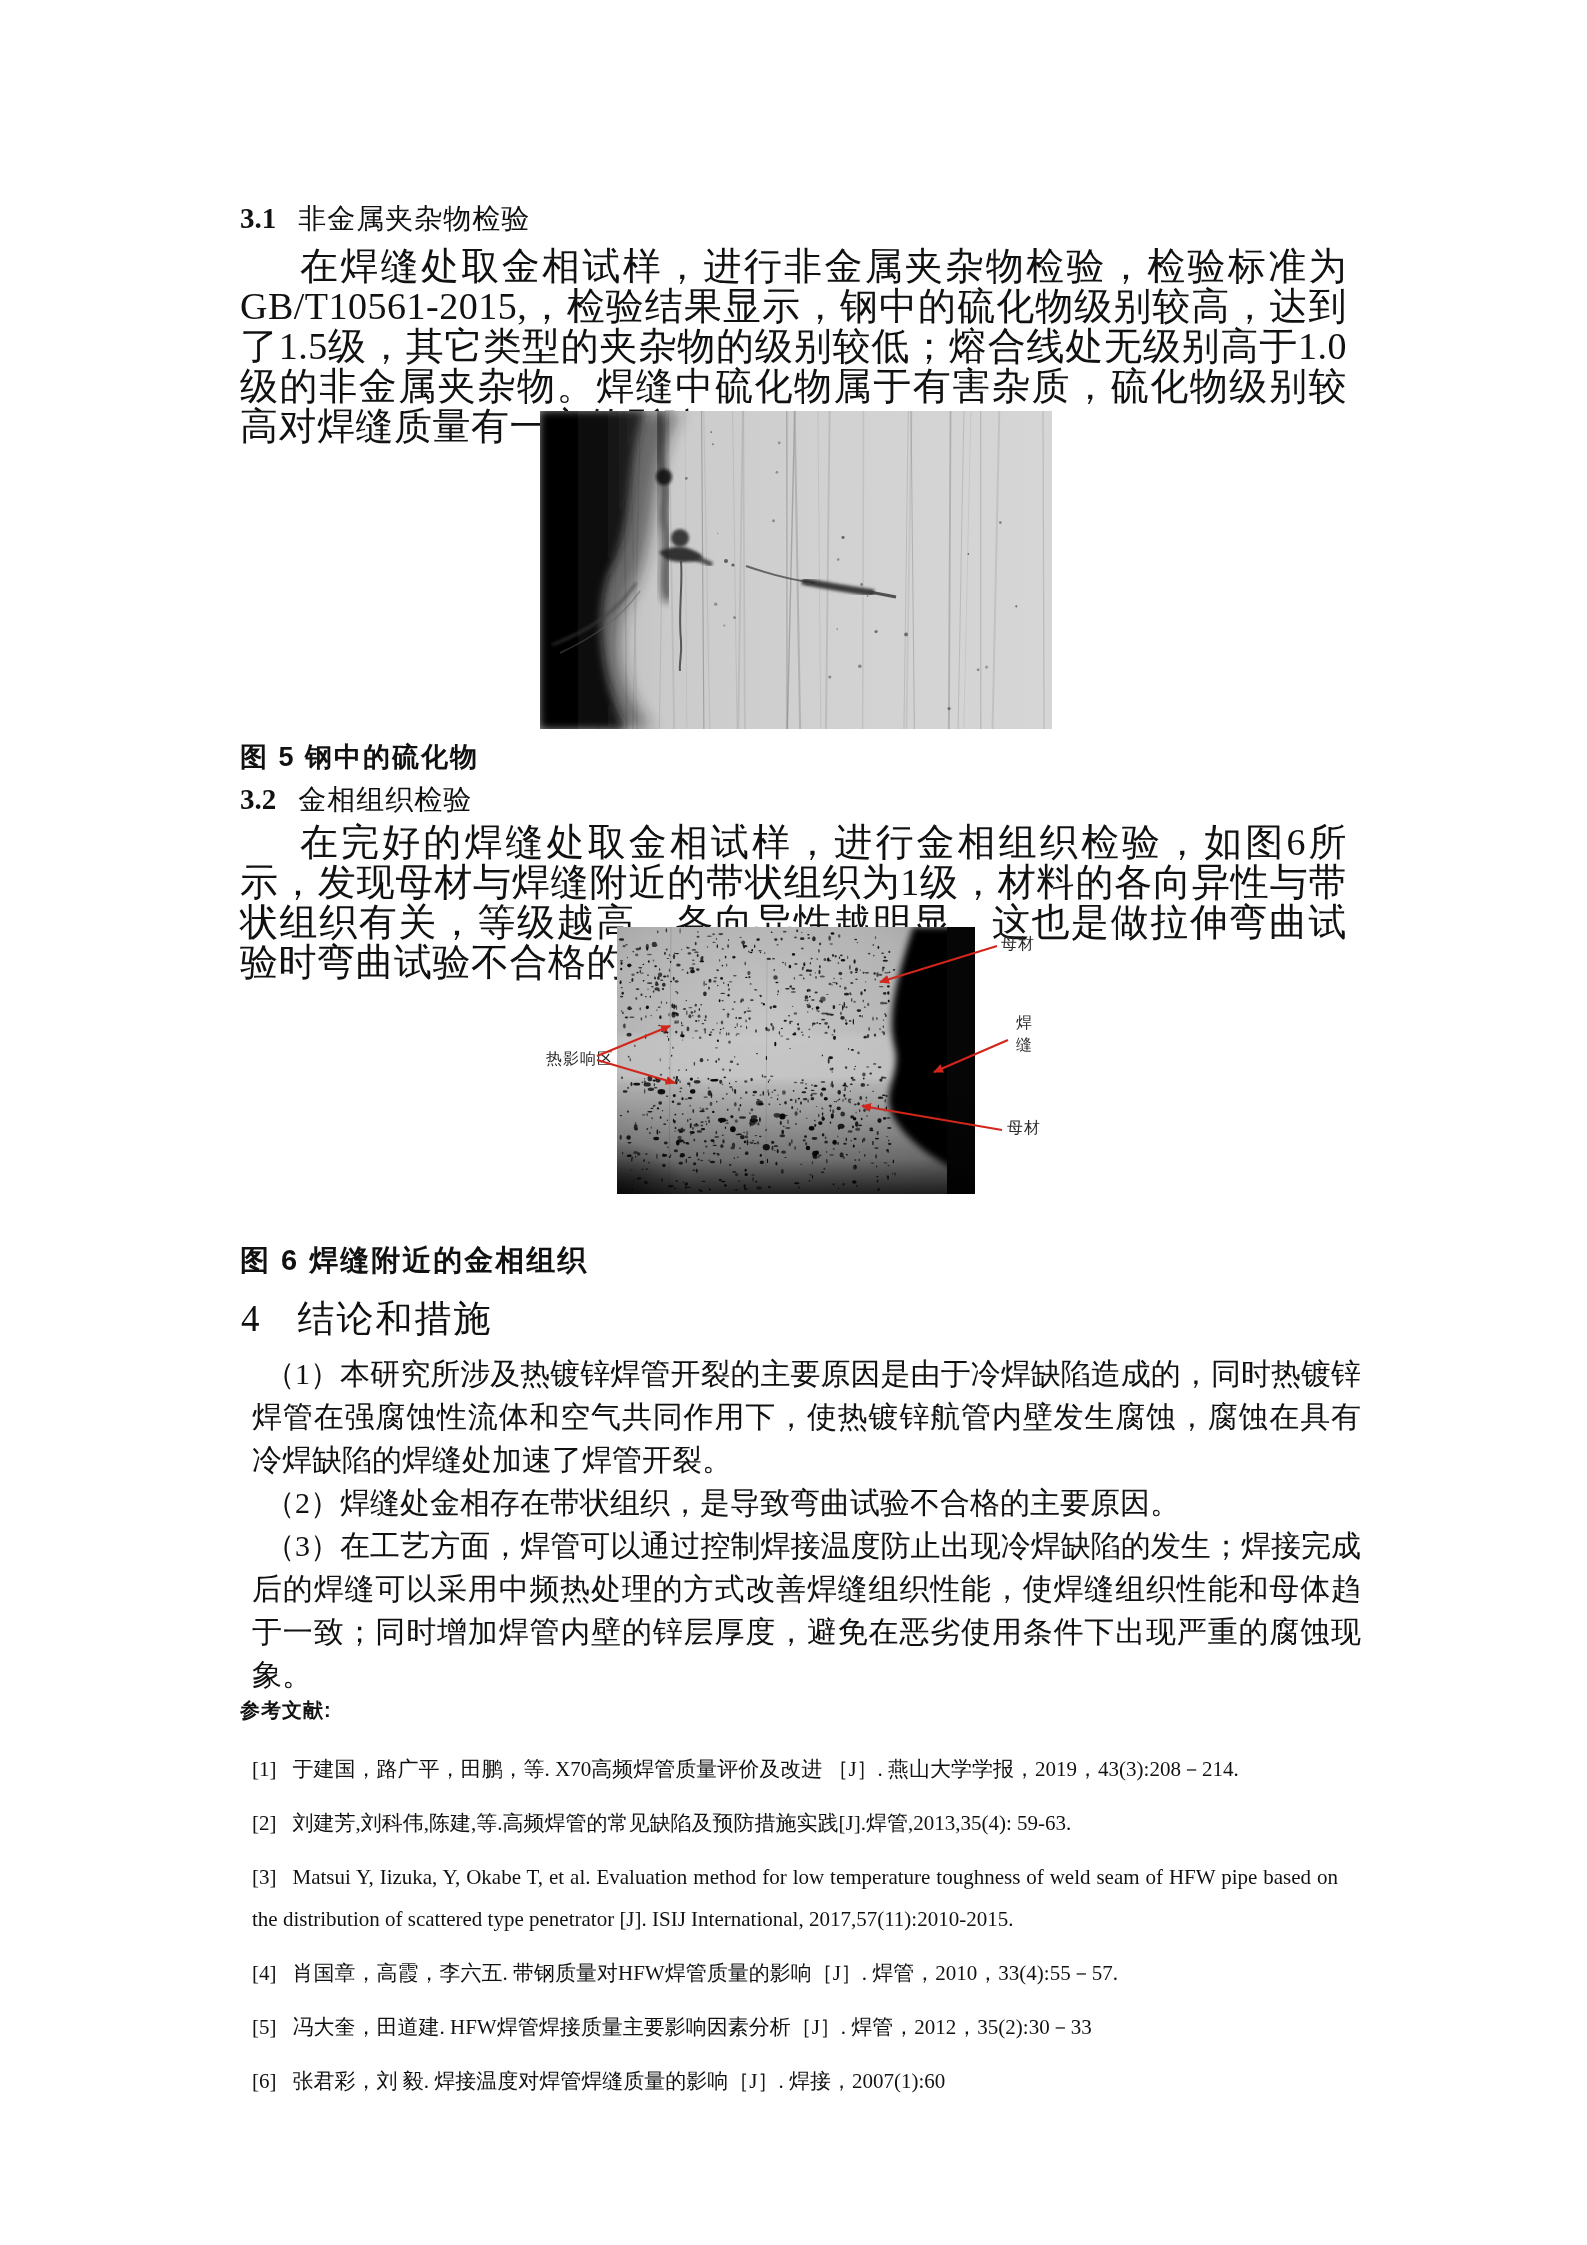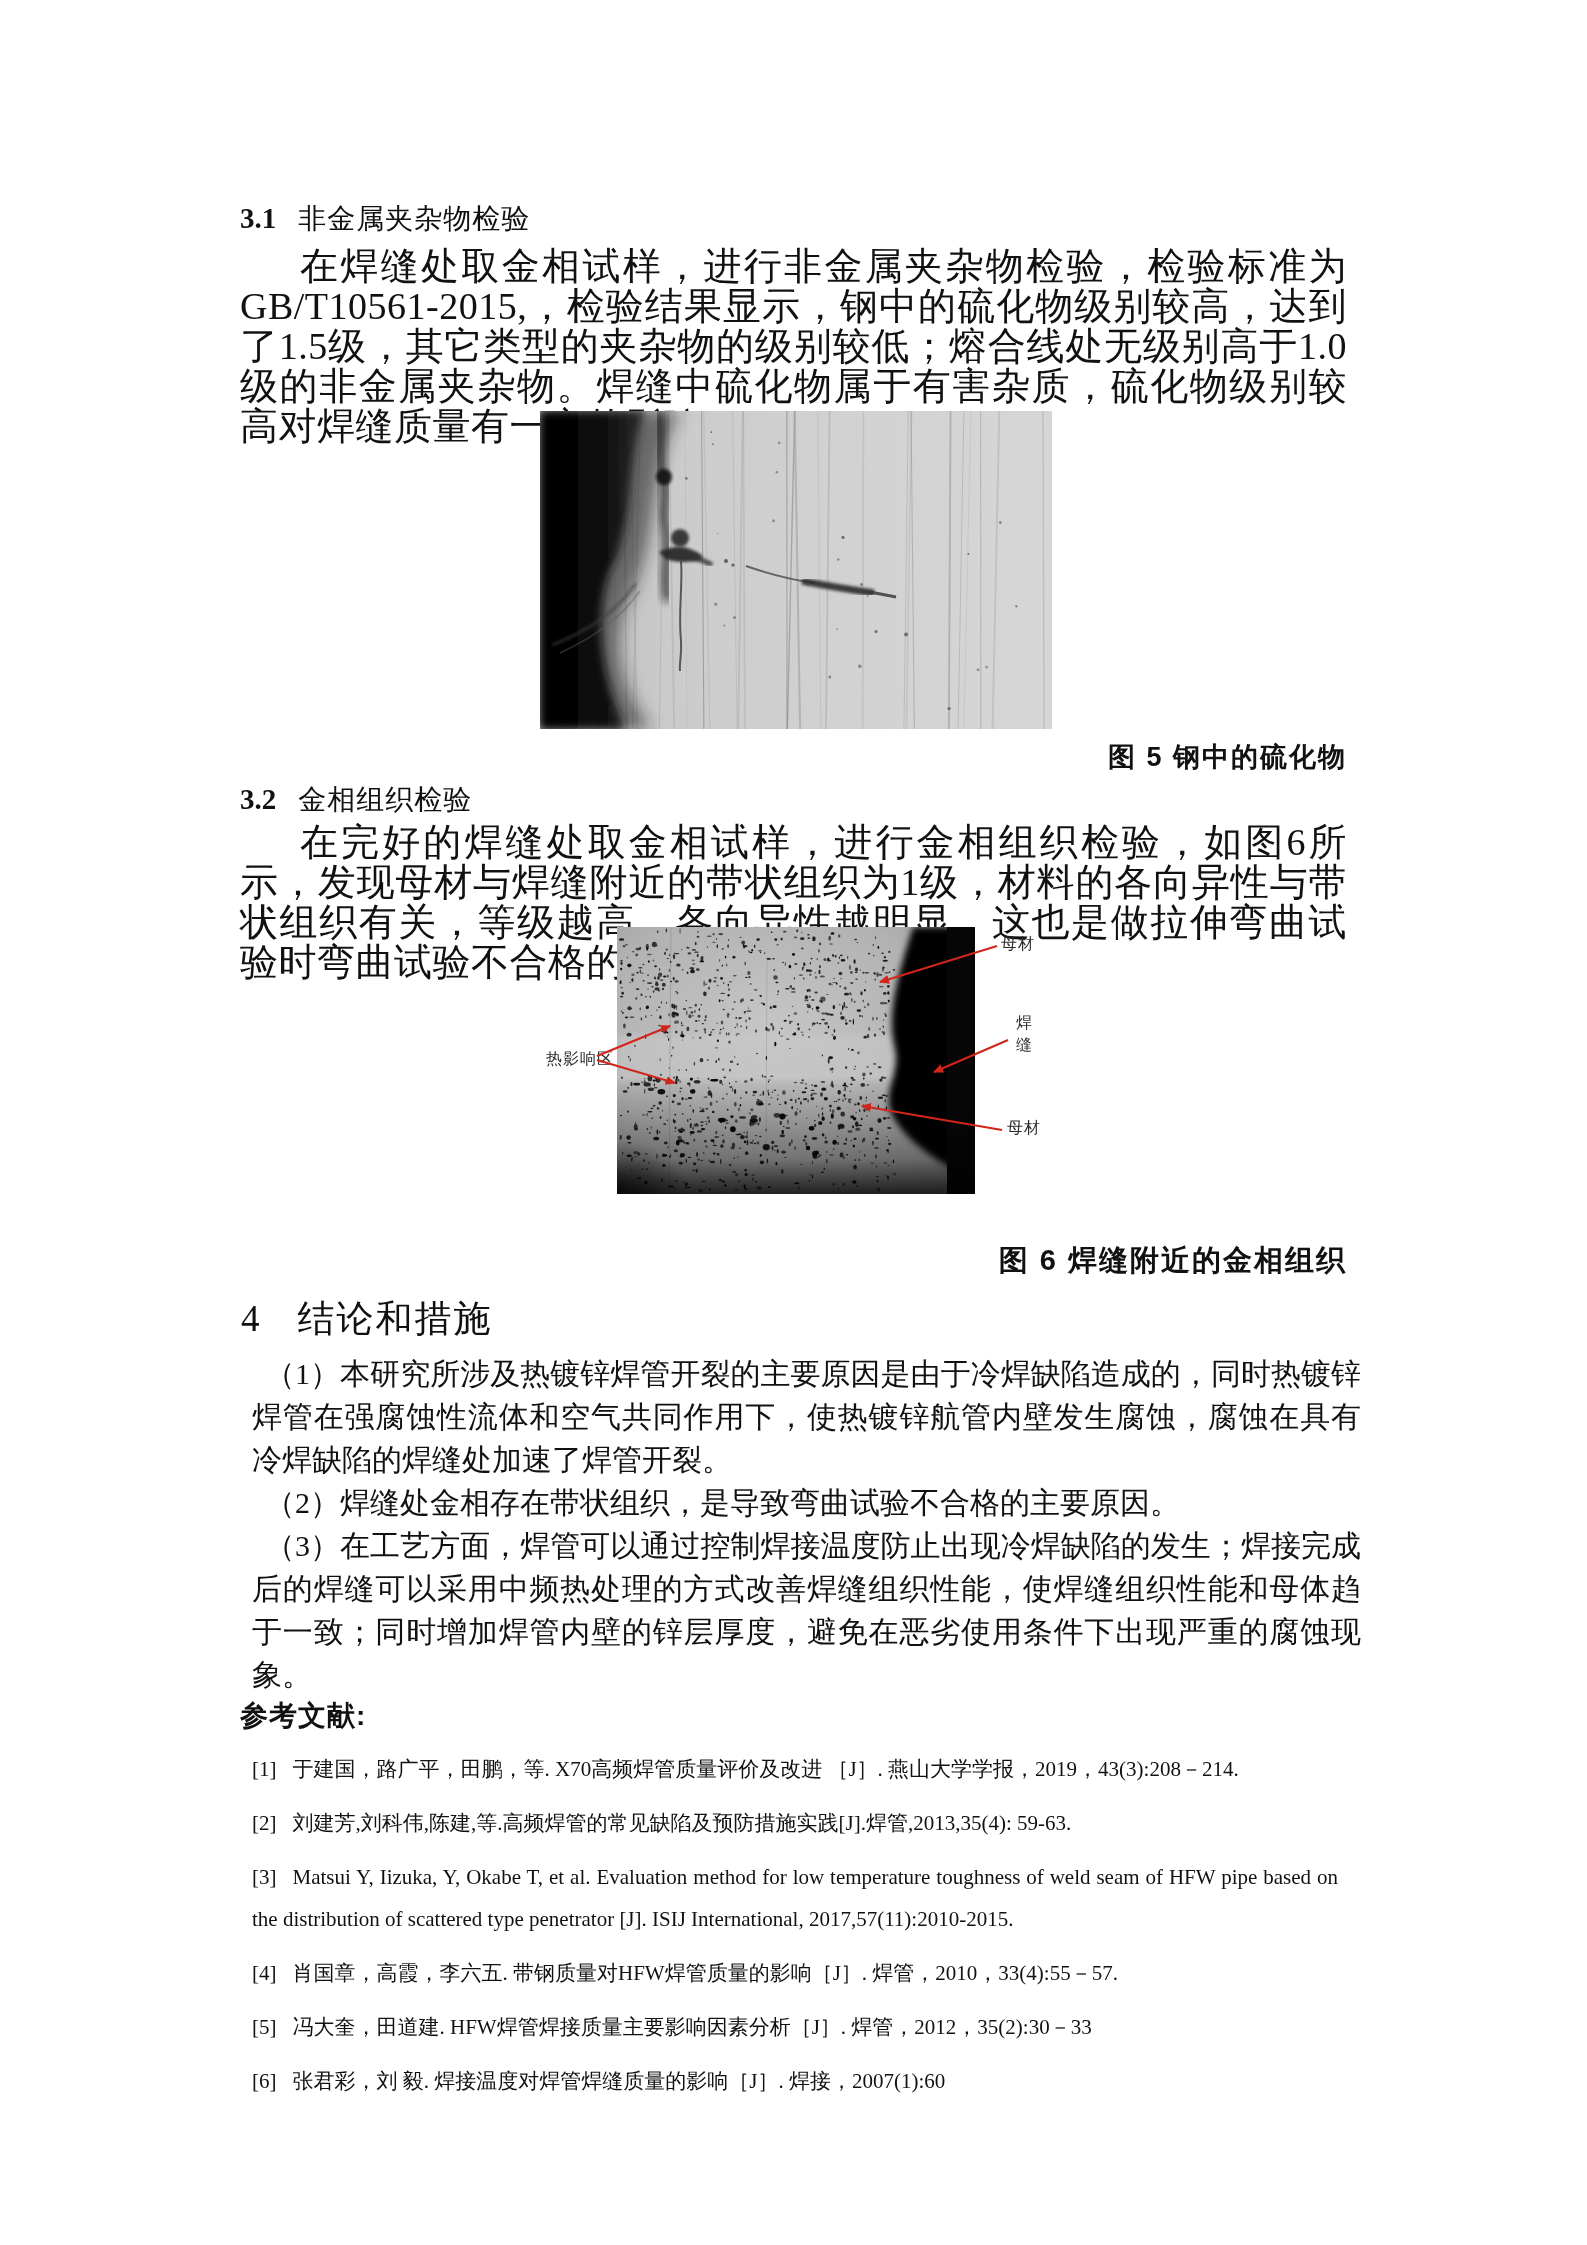--- a/index.html
+++ b/index.html
@@ -37,29 +37,29 @@
   }
   .concl{
     position:absolute;left:252px;width:1109px;
     font-size:30px;line-height:43px;
     text-align:justify;
   }
   .concl p{margin:0;text-indent:13px;}
   
   .caption{
     position:absolute;left:240px;width:1107px;
-    text-align:right;
+    text-align:left;
     font-family:"Liberation Sans","DejaVu Sans",sans-serif;
     font-weight:bold;letter-spacing:2px;
   }
   
   .ref-head{
     position:absolute;left:240px;
     font-family:"Liberation Sans","DejaVu Sans",sans-serif;
-    font-size:28px;font-weight:bold;letter-spacing:1px;
+    font-size:20px;font-weight:bold;letter-spacing:1px;
   }
   .refs{
     position:absolute;left:240px;width:1110px;
     font-size:21px;line-height:42px;
     text-align:justify;
   }
   .ref{margin:12px;}
   .ref-id{margin-right:16px;}
   
   .fig-label{

